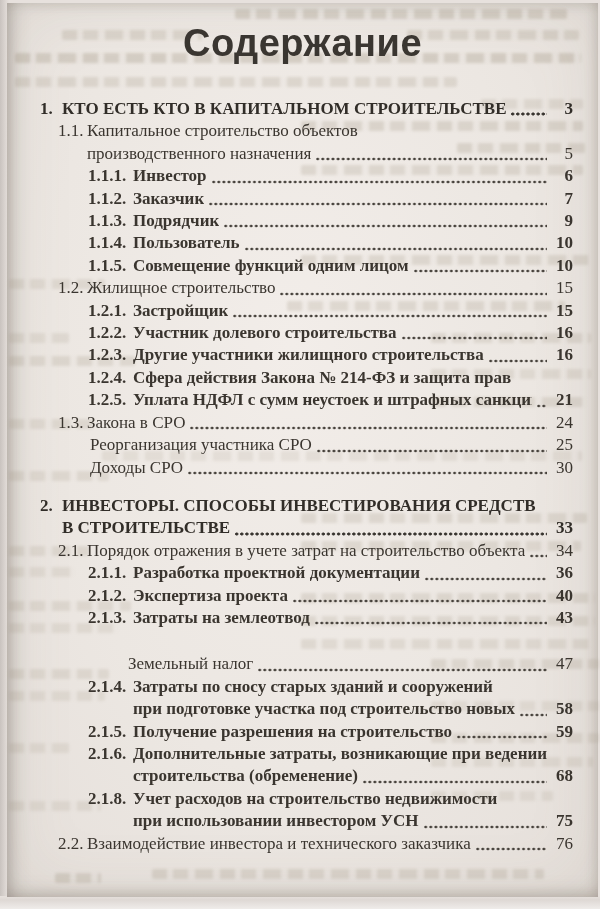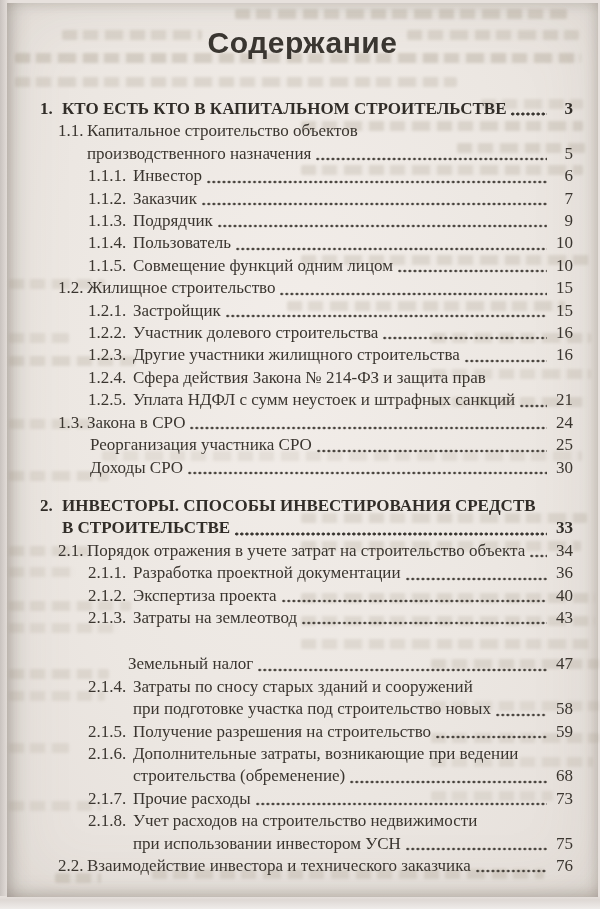--- a/index.html
+++ b/index.html
@@ -27,32 +27,32 @@
     position:absolute;height:10px;border-radius:2px;
     background:repeating-linear-gradient(90deg,
       rgba(148,136,115,.55) 0 15px, rgba(148,136,115,.06) 15px 21px,
       rgba(148,136,115,.50) 21px 36px, rgba(148,136,115,.05) 36px 43px,
       rgba(148,136,115,.52) 43px 61px, rgba(148,136,115,.06) 61px 68px);
     filter:blur(1.4px);
   }
   .title{
     position:relative;z-index:1;
     font-family:"Liberation Sans", sans-serif;font-weight:700;
-    font-size:30px;line-height:38px;letter-spacing:.5px;
+    font-size:38px;line-height:38px;letter-spacing:.5px;
     color:#3a3631;text-align:center;
     margin:0 0 36px 0;padding-top:21px;
   }
   .toc{position:relative;z-index:1;margin:0 25px 0 33px;}
   .toc-item{position:relative;font-size:17px;line-height:22.4px;color:#3a352f;}
   .toc-item .num{position:absolute;top:0;}
   .lvl0{font-weight:bold;color:#312d28;padding-left:22px;}
   .lvl0 .num{left:0;}
   .lvl1{padding-left:47px;}
   .lvl1 .num{left:18px;}
-  .lvl2{padding-left:93px;}
+  .lvl2{padding-left:93px;font-weight:bold;}
   .lvl2 .num{left:48px;}
   .lvl1x{padding-left:50px;}
   .lvl2x{padding-left:88px;margin-top:24px;}
   .gap{margin-top:16px;}
   .last{display:flex;align-items:flex-start;}
   .last .txt{white-space:nowrap;flex:0 1 auto;overflow:hidden;}
   .leader{
     flex:1 1 auto;min-width:10px;align-self:flex-end;height:6px;
     margin:0 2px 3px 5px;
     background-image:radial-gradient(circle at 1.7px 3px, #46413b 1.15px, rgba(70,65,59,0) 1.65px);
@@ -305,28 +305,20 @@
         <div class="toc-item lvl2">
           <span class="num">2.1.6.</span>
           <div class="line">Дополнительные затраты, возникающие при ведении</div>
           <div class="last">
             <span class="txt">строительства (обременение)</span>
             <span class="leader"></span>
             <span class="pg">68</span>
           </div>
         </div>
         <div class="toc-item lvl2">
-          <span class="num">2.1.7.</span>
-          <div class="last">
-            <span class="txt">Прочие расходы</span>
-            <span class="leader"></span>
-            <span class="pg">73</span>
-          </div>
-        </div>
-        <div class="toc-item lvl2">
           <span class="num">2.1.8.</span>
           <div class="line">Учет расходов на строительство недвижимости</div>
           <div class="last">
             <span class="txt">при использовании инвестором УСН</span>
             <span class="leader"></span>
             <span class="pg">75</span>
           </div>
         </div>
         <div class="toc-item lvl1">
           <span class="num">2.2.</span>

